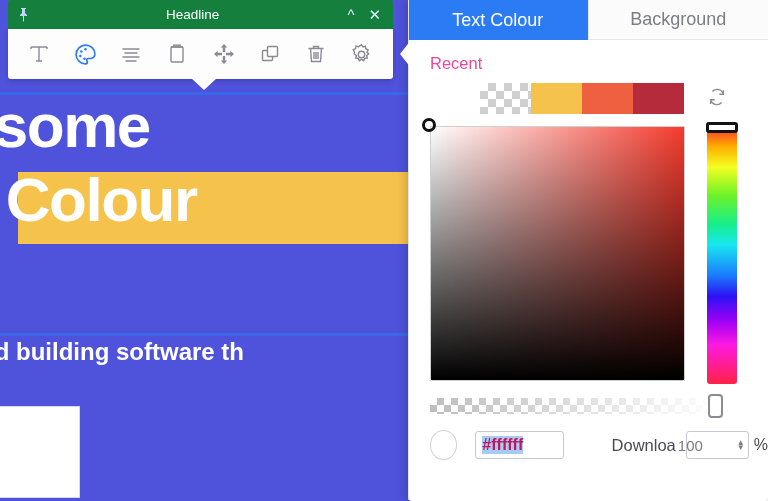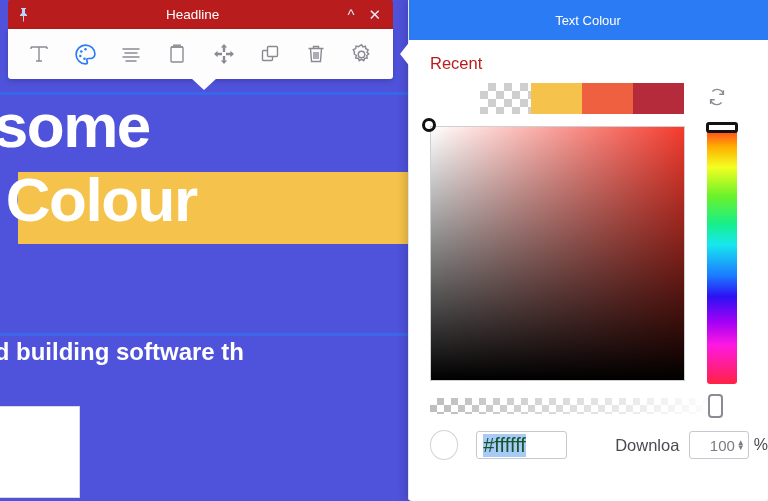--- a/index.html
+++ b/index.html
@@ -29,21 +29,21 @@
     color:#ffffff;font-weight:bold;font-size:24px;white-space:nowrap;
   }
   .form-row{position:absolute;left:-108px;top:406px;height:92px;display:flex;}
   .email-box{width:306px;height:92px;background:#ffffff;border:1px solid #d8d8e0;box-sizing:border-box;display:flex;align-items:center;padding-left:74px;}
   .dl-btn{width:350px;height:92px;background:#e8794b;display:flex;align-items:center;justify-content:center;}
   .dl-btn span{color:#ffffff;font-weight:bold;font-size:23px;white-space:nowrap;}
 
   
   #toolbar{position:absolute;left:8px;top:0px;width:385px;}
   .tb-title{
-    height:29px;background:#b91c1c;border-radius:3px 3px 0 0;
+    height:29px;background:#15803d;border-radius:3px 3px 0 0;
     display:flex;align-items:center;position:relative;
   }
   .tb-title .pin{width:30px;display:flex;align-items:center;justify-content:center;}
   .tb-title .cap{flex:1;text-align:center;color:#ffffff;font-size:13.5px;}
   .tb-title .wbtns{display:flex;align-items:center;gap:14px;padding-right:12px;}
   .wbtn{color:#dfeaff;font-size:15px;line-height:1;cursor:default;}
   .tb-body{
     height:50px;background:#fdfdfd;border-radius:0 0 3px 3px;
     display:flex;align-items:center;justify-content:space-around;
     box-shadow:0 2px 5px rgba(0,0,0,.18);position:relative;padding:0 8px;
@@ -61,24 +61,24 @@
     position:absolute;left:408px;top:0px;width:360px;height:501px;
     background:#ffffff;box-shadow:-3px 0 9px rgba(0,0,0,.16);
     border-radius:0 0 4px 4px;overflow:hidden;
   }
   .cp-tail{
     position:absolute;left:400px;top:40px;width:0;height:0;
     border-top:14px solid transparent;border-bottom:14px solid transparent;
     border-right:11px solid #ffffff;z-index:5;
   }
   .cp-tabs{display:flex;height:40px;}
-  .cp-tab{flex:1;display:flex;align-items:center;justify-content:center;font-size:13px;cursor:pointer;text-align:center;}
+  .cp-tab{flex:1;display:flex;align-items:center;justify-content:center;font-size:18px;cursor:pointer;text-align:center;}
   .cp-tab.active{background:#2b7bf5;color:#ffffff;}
   .cp-tab.inactive{background:#fbfbfb;color:#7d7d85;border-bottom:1px solid #e6e6ea;border-left:1px solid #ececed;border-radius:0 0 0 0;}
-  .cp-recent-lbl{color:#b91c1c;font-size:16.5px;padding:14px 0 0 22px;}
+  .cp-recent-lbl{color:#ec4899;font-size:16.5px;padding:14px 0 0 22px;}
   .cp-swatch-row{display:flex;align-items:center;padding:10px 0 0 72px;}
   .sw{width:51px;height:31px;cursor:pointer;}
   .sw.alpha{
     background-image:
       linear-gradient(45deg,#cfcfcf 25%,transparent 25%,transparent 75%,#cfcfcf 75%),
       linear-gradient(45deg,#cfcfcf 25%,#ffffff 25%,#ffffff 75%,#cfcfcf 75%);
     background-size:16px 16px;background-position:0 0,8px 8px;
   }
   .refresh{margin-left:22px;cursor:pointer;}
   .cp-main{display:flex;padding:12px 0 0 22px;}
@@ -114,25 +114,25 @@
   .alpha-handle{
     position:absolute;right:-3px;top:-4px;width:15px;height:24px;
     border:2px solid #8b8b93;border-radius:4px;background:#ffffff;box-sizing:border-box;cursor:grab;
   }
   .cp-bottom{display:flex;align-items:center;padding:16px 0 0 22px;}
   .preview-dot{width:28px;height:28px;border-radius:50%;border:1px solid #d2d2d8;background:#ffffff;}
   .hexinput{
     margin-left:18px;width:82px;height:26px;border:1px solid #c8c8d0;border-radius:3px;
     background:#ffffff;display:flex;align-items:center;padding:0 6px;cursor:text;
   }
-  .hexinput span{background:#a8cbf5;color:#14532d;font-size:20px;font-family:"Liberation Sans",sans-serif;}
+  .hexinput span{background:#a8cbf5;color:#be185d;font-size:16px;font-family:"Liberation Sans",sans-serif;font-weight:bold;}
   .opacity-lbl{margin-left:48px;color:#4a4a52;font-size:16.5px;}
   .opnum{
     margin-left:10px;width:58px;height:26px;border:1px solid #c8c8d0;border-radius:3px;
-    background:#ffffff;display:flex;align-items:center;justify-content:flex-end;padding-right:3px;cursor:text;
+    background:#ffffff;display:flex;align-items:center;justify-content:flex-end;padding-right:3px;cursor:text;gap:32px;
   }
   .opnum span.v{color:#7b7b83;font-size:15px;}
   .spin{display:flex;flex-direction:column;line-height:5px;margin-left:2px;color:#7b7b83;font-size:8px;cursor:pointer;}
   .pct{margin-left:5px;color:#4a4a52;font-size:16px;}
   .cp-leftline{position:absolute;left:0;top:0;width:1px;height:100%;background:#e4e4e8;}
 </style>
 </head>
 <body>
 
 <div id="canvas">
@@ -253,20 +253,21 @@
   </div>
   <div class="tb-tail"></div>
 </div>
 
 <div class="cp-tail"></div>
 <div id="colorpanel">
   <div class="cp-leftline"></div>
 
   <div class="cp-tabs">
     <div class="cp-tab active">Text Colour</div>
+    <div class="cp-tab inactive">Background</div>
   </div>
 
   <div class="cp-recent-lbl">Recent</div>
 
   <div class="cp-swatch-row">
     <div class="sw alpha"></div>
     <div class="sw" style="background:#f5c34b"></div>
     <div class="sw" style="background:#ef6040"></div>
     <div class="sw" style="background:#b52b3c"></div>
     <div class="refresh">

